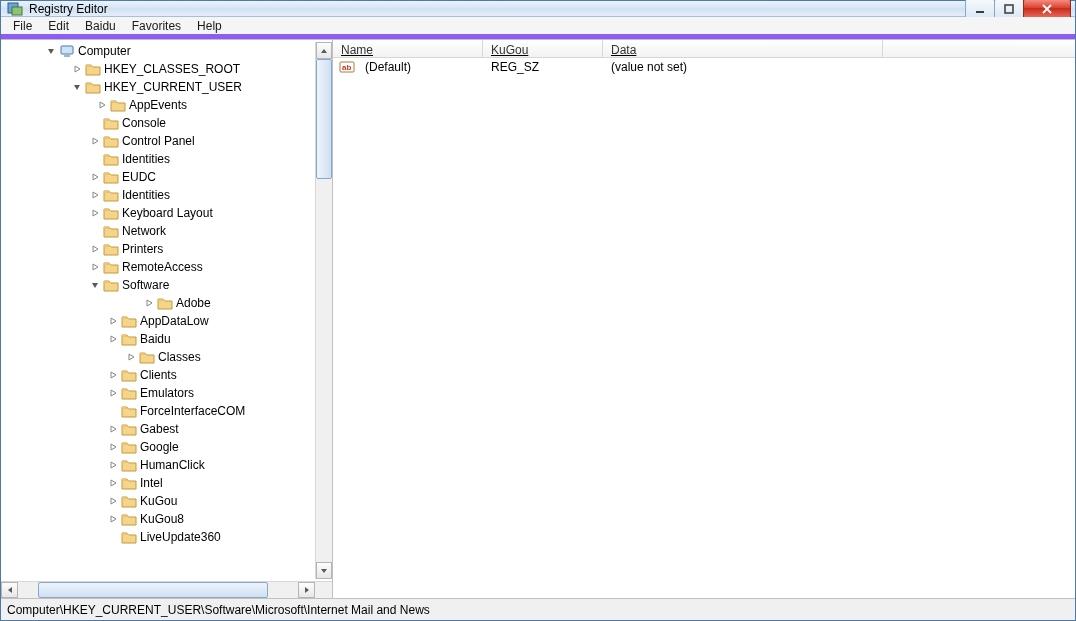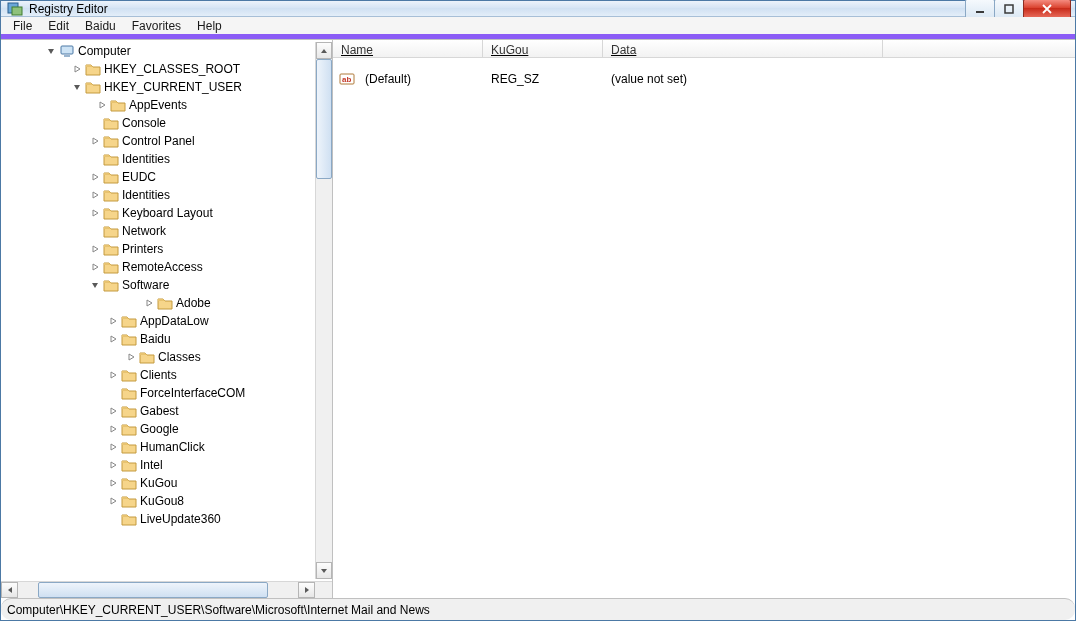--- a/index.html
+++ b/index.html
@@ -152,39 +152,38 @@
   display:flex;
   background: linear-gradient(to bottom,#ffffff,#f2f2f2);
   border-bottom:1px solid #d7d7d7;
   text-decoration:underline;
 }
 .list-header .col {
   padding: 3px 8px;
   border-right:1px solid #d7d7d7;
   color:#333;
 }
-.list-body { flex:1;margin-top:12px; }
+.list-body { flex:1; }
 .list-row {
   display:flex;
   align-items:center;
   height:18px;
 }
 .list-row .cell { padding: 0 8px; }
 .val-icon {
   width:16px;height:16px;margin-left:6px;margin-right:2px;
 }
 .statusbar {
   height: 22px;
   background:#f0f0f0;
   border-top:1px solid #c0c0c0;
   display:flex;
   align-items:center;
   padding: 0 6px;
   color:#000;
-  border-radius:10px;
 }
 .folder-svg { display:block; }
 .tree-body { display:flex; height:100%; }
 .tree-content { flex:1; overflow:hidden; }
 </style>
 </head>
 <body>
 
 <div class="window">
 
@@ -475,20 +474,34 @@
                 </span>
                 <span class="tree-icon">
                   <svg class="folder-svg" width="16" height="16">
                     <path d="M1 4 L6 4 L8 6 L15 6 L15 14 L1 14 Z" fill="#f6d58a" stroke="#c49a3f"></path>
                     <path d="M1 4 L6 4 L8 6 L1 6 Z" fill="#e8c370"></path>
                   </svg>
                 </span>
                 <span class="tree-label">Clients</span>
               </div>
               <div class="tree-row" style="padding-left:66px">
+                <span class="expander">
+                  <svg width="10" height="10">
+                    <path d="M3 2 L8 5 L3 8 Z" fill="none" stroke="#888" stroke-width="1"></path>
+                  </svg>
+                </span>
+                <span class="tree-icon">
+                  <svg class="folder-svg" width="16" height="16">
+                    <path d="M1 4 L6 4 L8 6 L15 6 L15 14 L1 14 Z" fill="#f6d58a" stroke="#c49a3f"></path>
+                    <path d="M1 4 L6 4 L8 6 L1 6 Z" fill="#e8c370"></path>
+                  </svg>
+                </span>
+                <span class="tree-label">Emulators</span>
+              </div>
+              <div class="tree-row" style="padding-left:66px">
                 <span class="expander blank"></span>
                 <span class="tree-icon">
                   <svg class="folder-svg" width="16" height="16">
                     <path d="M1 4 L6 4 L8 6 L15 6 L15 14 L1 14 Z" fill="#f6d58a" stroke="#c49a3f"></path>
                     <path d="M1 4 L6 4 L8 6 L1 6 Z" fill="#e8c370"></path>
                   </svg>
                 </span>
                 <span class="tree-label">ForceInterfaceCOM</span>
               </div>
               <div class="tree-row" style="padding-left:66px">

